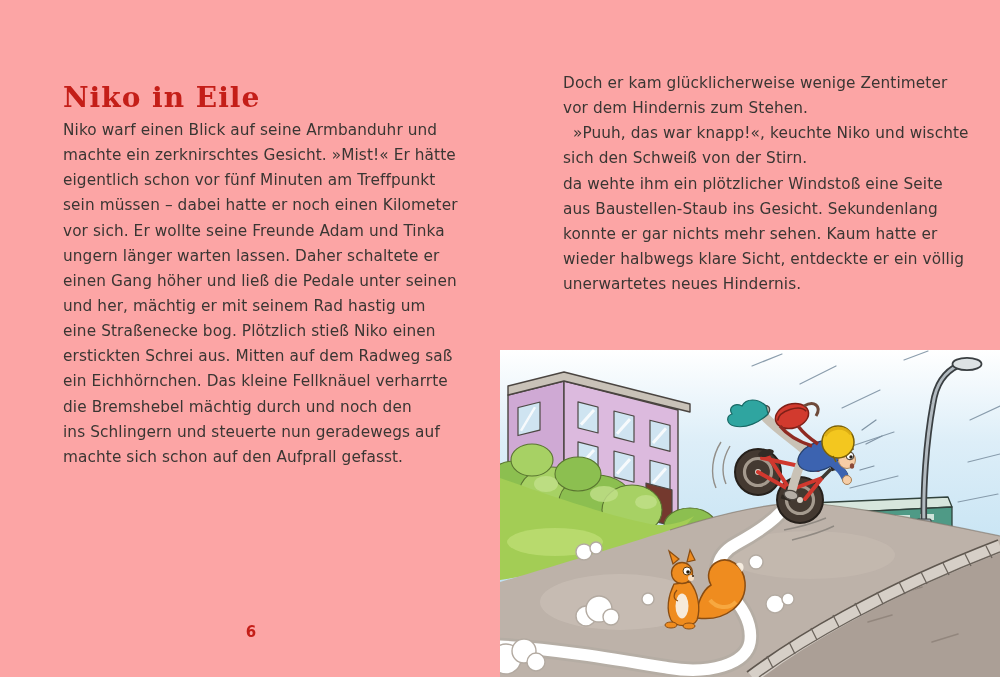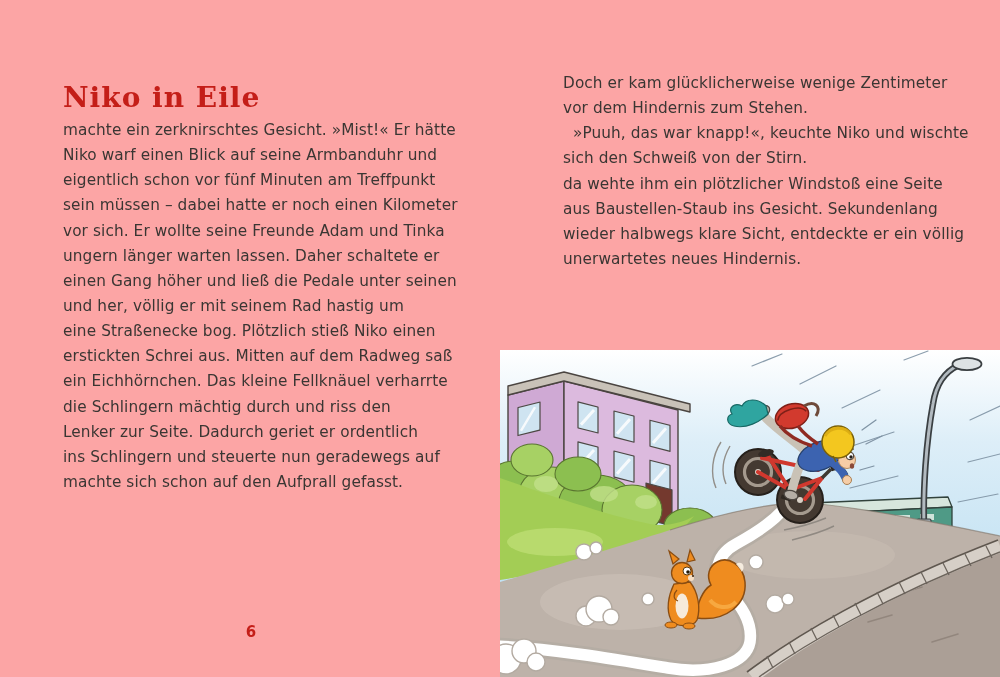--- a/index.html
+++ b/index.html
@@ -40,46 +40,46 @@
   }
 </style>
 </head>
 <body>
 
 <div class="book">
 
   <h1 class="chapter-title">Niko in Eile</h1>
 
   <div class="text-block left-text">
+    <div class="line">Niko warf einen Blick auf seine Armbanduhr und</div>
     <div class="line">machte ein zerknirschtes Gesicht. »Mist!« Er hätte</div>
-    <div class="line">Niko warf einen Blick auf seine Armbanduhr und</div>
     <div class="line">eigentlich schon vor fünf Minuten am Treffpunkt</div>
     <div class="line">sein müssen – dabei hatte er noch einen Kilometer</div>
     <div class="line">vor sich. Er wollte seine Freunde Adam und Tinka</div>
     <div class="line">ungern länger warten lassen. Daher schaltete er</div>
     <div class="line">einen Gang höher und ließ die Pedale unter seinen</div>
-    <div class="line">und her, völlig er mit seinem Rad hastig um</div>
+    <div class="line">und her, mächtig er mit seinem Rad hastig um</div>
     <div class="line">eine Straßenecke bog. Plötzlich stieß Niko einen</div>
     <div class="line">erstickten Schrei aus. Mitten auf dem Radweg saß</div>
     <div class="line">ein Eichhörnchen. Das kleine Fellknäuel verharrte</div>
-    <div class="line">die Schlingern mächtig durch und riss den</div>
-    <div class="line">Lenker zur Seite. Dadurch geriet er ordentlich</div>
+    <div class="line">die Bremshebel mächtig durch und noch den</div>
     <div class="line">ins Schlingern und steuerte nun geradewegs auf</div>
     <div class="line">machte sich schon auf den Aufprall gefasst.</div>
   </div>
 
   <div class="page-number">6</div>
 
   <div class="text-block right-text">
     <div class="line">Doch er kam glücklicherweise wenige Zentimeter</div>
     <div class="line">vor dem Hindernis zum Stehen.</div>
     <div class="line">  »Puuh, das war knapp!«, keuchte Niko und wischte</div>
     <div class="line">sich den Schweiß von der Stirn.</div>
     <div class="line">da wehte ihm ein plötzlicher Windstoß eine Seite</div>
     <div class="line">aus Baustellen-Staub ins Gesicht. Sekundenlang</div>
+    <div class="line">konnte er gar nichts mehr sehen. Kaum hatte er</div>
     <div class="line">wieder halbwegs klare Sicht, entdeckte er ein völlig</div>
     <div class="line">unerwartetes neues Hindernis.</div>
   </div>
 
   <svg class="illustration" width="500" height="327" viewBox="0 0 500 327">
     <title>Niko fliegt mit seinem Rad über eine Bordsteinkante, ein Eichhörnchen sitzt auf dem Radweg, dahinter ein lila Wohnhaus, Büsche, ein flaches grünes Gebäude und eine Straßenlaterne</title>
     <defs>
       <linearGradient id="skyGrad" x1="0" y1="0" x2="0" y2="1">
         <stop offset="0" stop-color="#ffffff"></stop>
         <stop offset="0.28" stop-color="#ddeef8"></stop>

